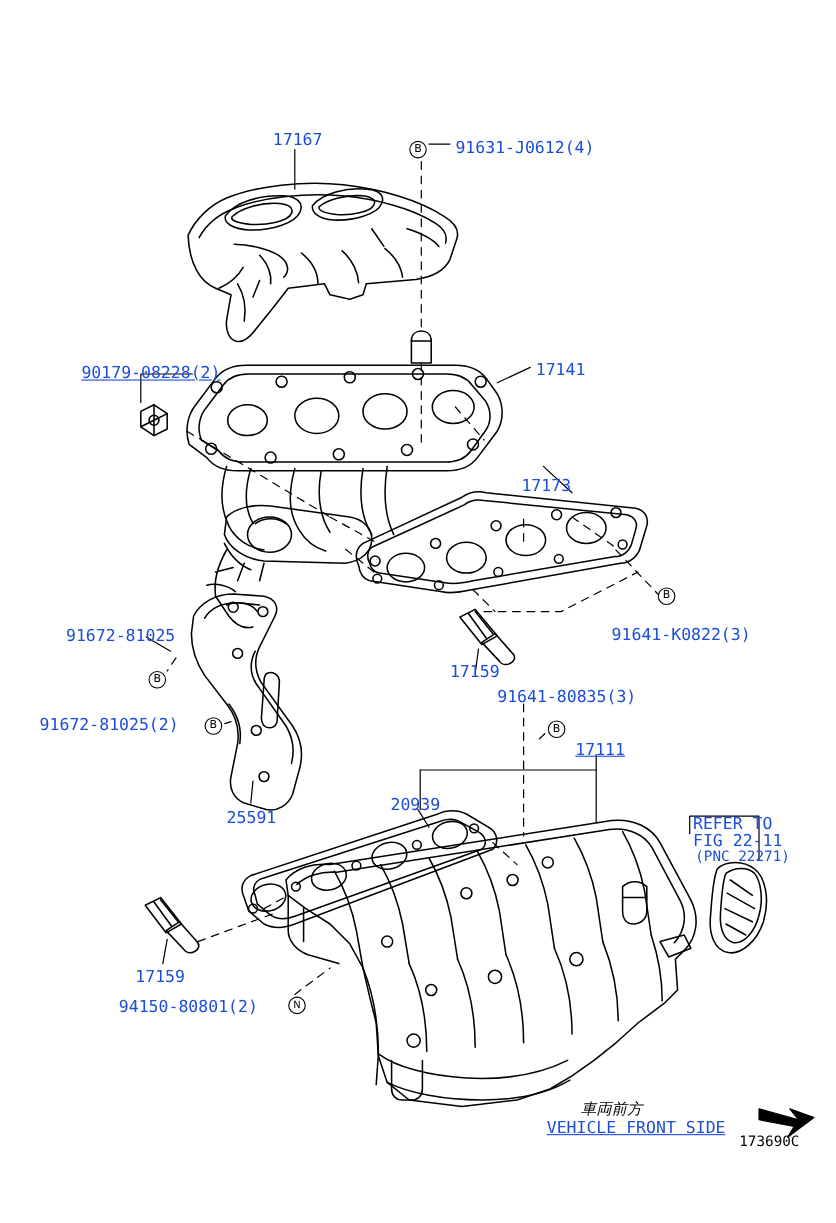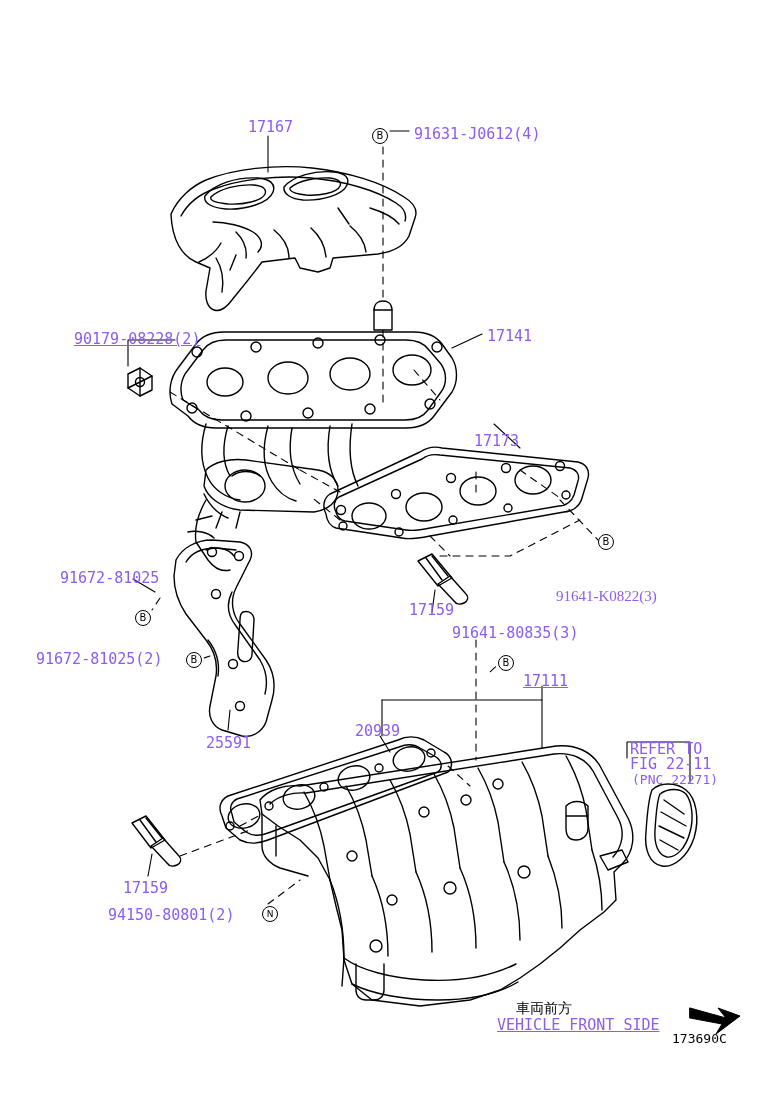--- a/index.html
+++ b/index.html
@@ -12,21 +12,21 @@
     width: 760px;
     height: 1112px;
     background: #ffffff;
     font-family: "DejaVu Sans Mono", monospace;
     overflow: hidden;
   }
   .lbl {
     position: absolute;
     font-family: "DejaVu Sans Mono", monospace;
     font-size: 15px;
-    color: #8b5cf6;
+    color: #1d4ed8;
     white-space: pre;
     letter-spacing: 0px;
   }
   .lbl.small {
     font-size: 13px;
   }
   .jp {
     position: absolute;
     font-family: "DejaVu Sans", sans-serif;
     font-size: 14px;
@@ -313,21 +313,21 @@
 
       <path d="M690 1008 L726 1018 L718 1008 L740 1016 L716 1034 L722 1024 L690 1018 Z" fill="#000" stroke="#000" stroke-width="1"></path>
     </g>
   </svg>
 
   <div class="lbl" style="left:248px; top:118px;">17167</div>
   <div class="lbl" style="left:414px; top:125px;">91631-J0612(4)</div>
   <div class="lbl" style="left:74px; top:330px;text-decoration:underline;">90179-08228(2)</div>
   <div class="lbl" style="left:487px; top:327px;">17141</div>
   <div class="lbl" style="left:474px; top:432px;">17173</div>
-  <div class="lbl" style="left:556px; top:588px;font-family:Liberation Serif, serif;">91641-K0822(3)</div>
+  <div class="lbl" style="left:556px; top:568px;">91641-K0822(3)</div>
   <div class="lbl" style="left:409px; top:601px;">17159</div>
   <div class="lbl" style="left:60px; top:569px;">91672-81025</div>
   <div class="lbl" style="left:36px; top:650px;">91672-81025(2)</div>
   <div class="lbl" style="left:206px; top:734px;">25591</div>
   <div class="lbl" style="left:452px; top:624px;">91641-80835(3)</div>
   <div class="lbl" style="left:523px; top:672px;text-decoration:underline;">17111</div>
   <div class="lbl" style="left:355px; top:722px;">20939</div>
   <div class="lbl" style="left:123px; top:879px;">17159</div>
   <div class="lbl" style="left:108px; top:906px;">94150-80801(2)</div>
 
@@ -335,18 +335,18 @@
   <div class="bcircle" style="left:598px; top:534px;">B</div>
   <div class="bcircle" style="left:135px; top:610px;">B</div>
   <div class="bcircle" style="left:186px; top:652px;">B</div>
   <div class="bcircle" style="left:498px; top:655px;">B</div>
   <div class="nut" style="left:262px; top:906px;">N</div>
 
   <div class="lbl" style="left:630px; top:740px;">REFER TO</div>
   <div class="lbl" style="left:630px; top:755px;">FIG 22-11</div>
   <div class="lbl small" style="left:632px; top:772px;">(PNC 22271)</div>
 
-  <div class="jp" style="left:516px; top:1000px;">車両前方</div>
+  <div class="jp" style="left:528px; top:1000px;font-style:italic;">車両前方</div>
   <div class="lbl" style="left:497px; top:1016px;text-decoration:underline;">VEHICLE FRONT SIDE</div>
 
   <div class="code" style="left:672px; top:1010px;margin-top:21px;">173690C</div>
 
 </div>
 
 </body></html>

